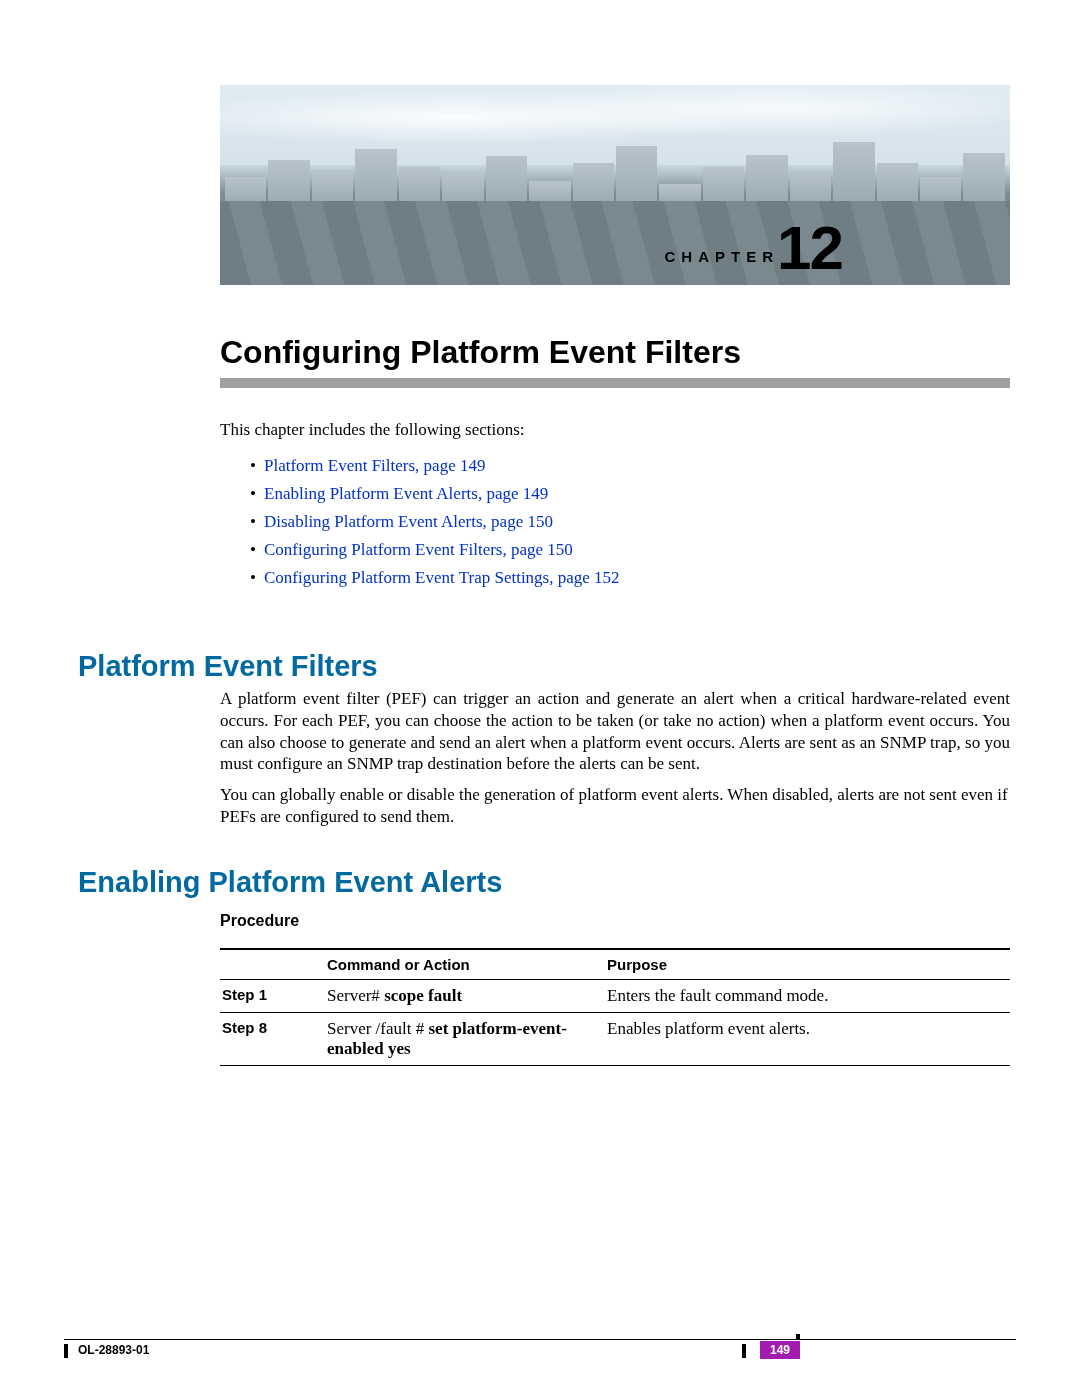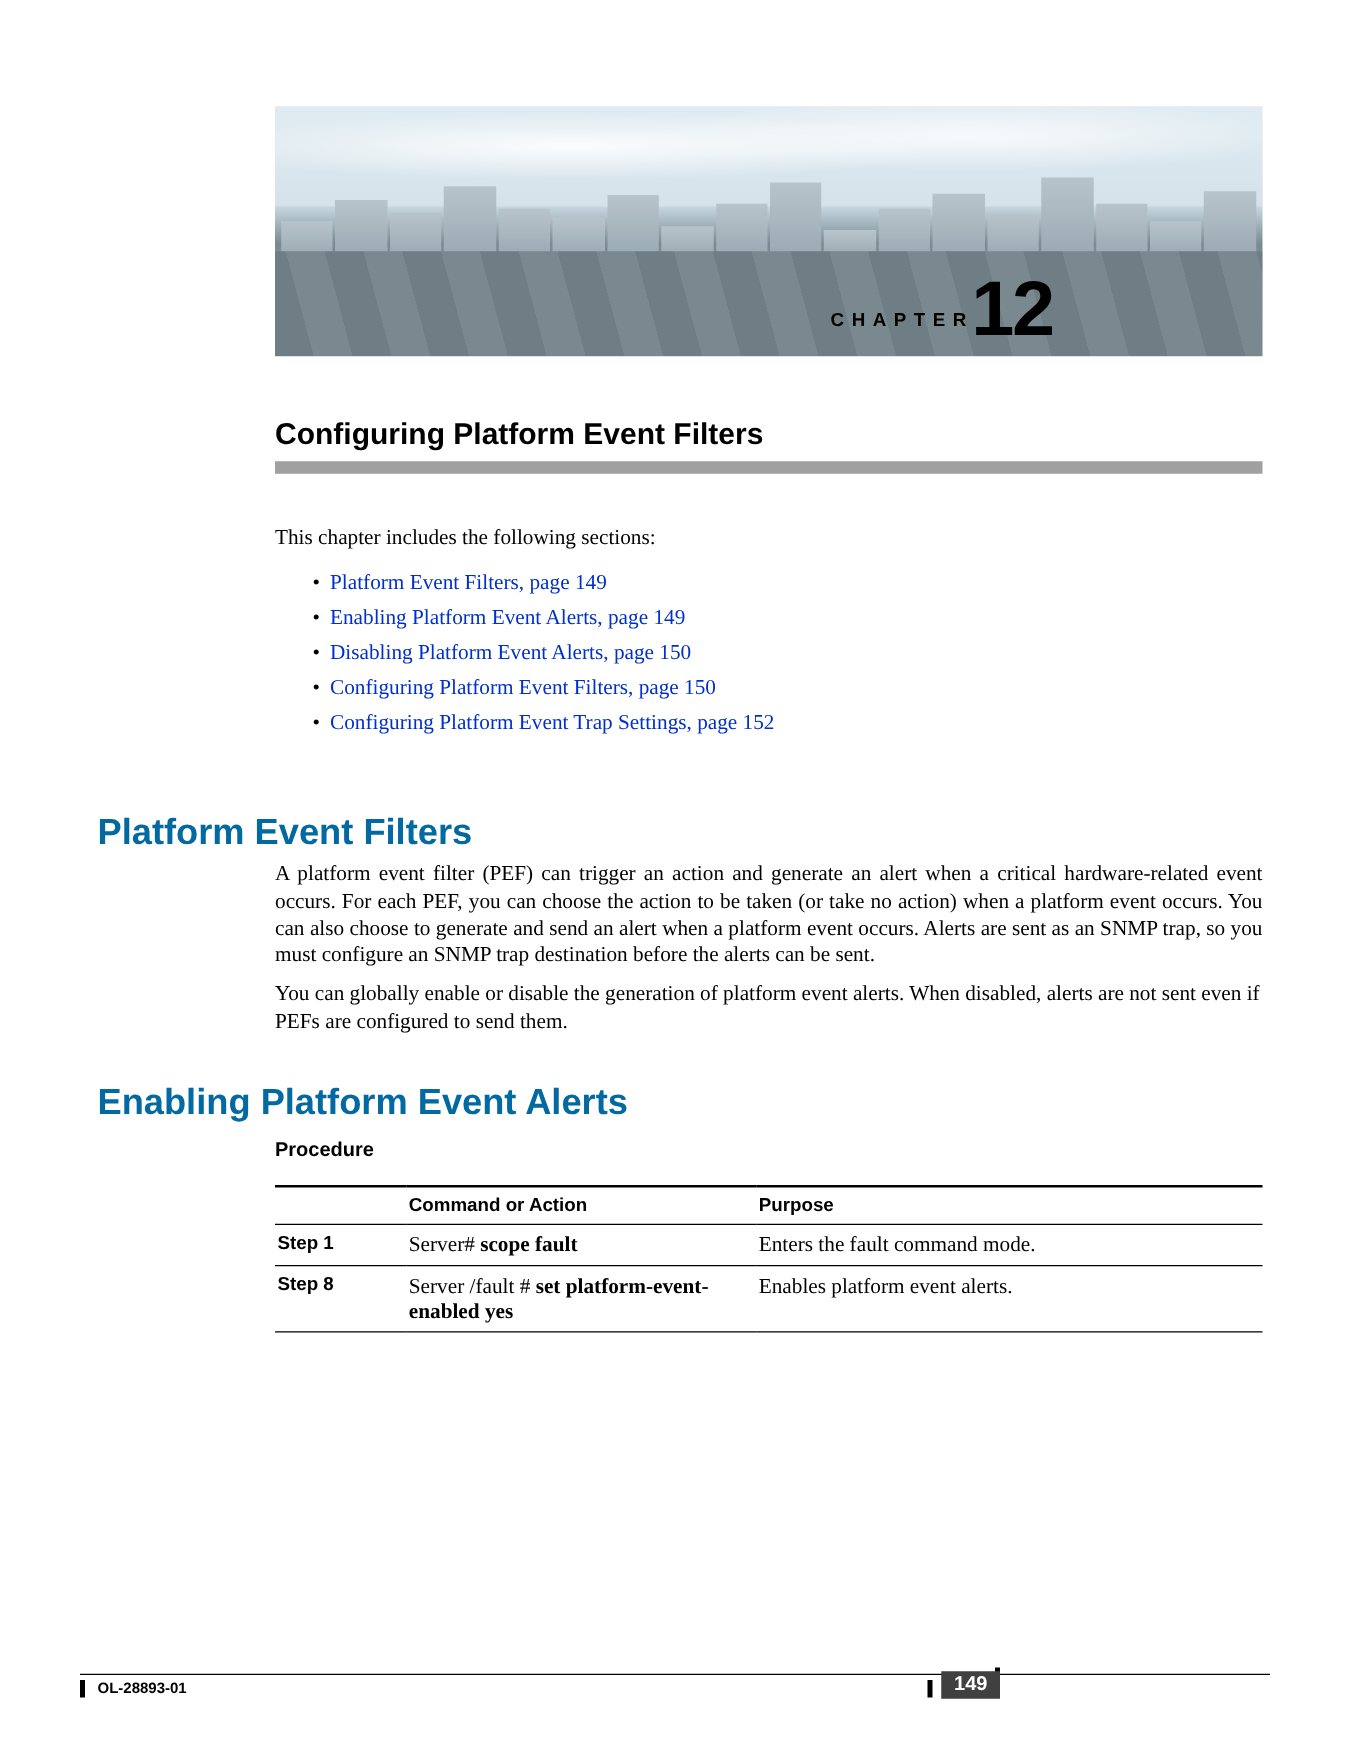--- a/index.html
+++ b/index.html
@@ -62,21 +62,21 @@
     color: #000;
     letter-spacing: -2px;
   }
   .chapter-title {
     position: absolute;
     left: 220px;
     width: 790px;
     top: 335px;
     font-family: Arial, Helvetica, sans-serif;
     font-weight: bold;
-    font-size: 24px;
+    font-size: 32px;
     color: #000;
     border-bottom: 10px solid #a0a0a0;
     padding-bottom: 8px;
     line-height: 1.1;
   }
   .intro-text {
     position: absolute;
     left: 220px;
     top: 420px;
     font-size: 17px;
@@ -153,23 +153,23 @@
   .footer-docid {
     position:absolute; left:78px; bottom:40px;
     font-family: Arial, Helvetica, sans-serif; font-weight:bold;
     font-size:12px;
   }
   .footer-left-tick {
     position:absolute; left:64px; bottom:39px; width:4px; height:14px; background:#000;
   }
   .footer-page-box {
     position:absolute; right:64px; bottom:38px;
-    background:#404040; color:#fff;
+    background:#a21caf; color:#fff;
     font-family: Arial, Helvetica, sans-serif; font-weight:bold;
-    font-size:16px; padding:2px 10px;
+    font-size:12px; padding:2px 10px;
   }
   .footer-right-tick {
     position:absolute; right:64px; bottom:57px; width:4px; height:6px; background:#000;
   }
   .footer-right-tick2 {
     position:absolute; right:118px; bottom:39px; width:4px; height:14px; background:#000;
   }
 </style>
 </head>
 <body>

